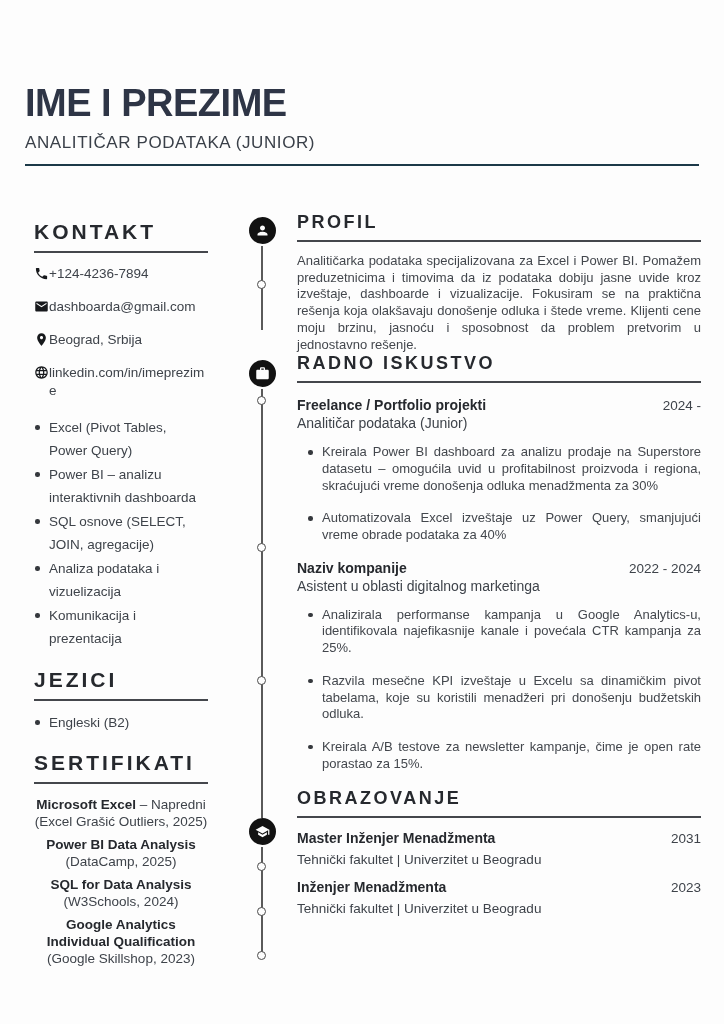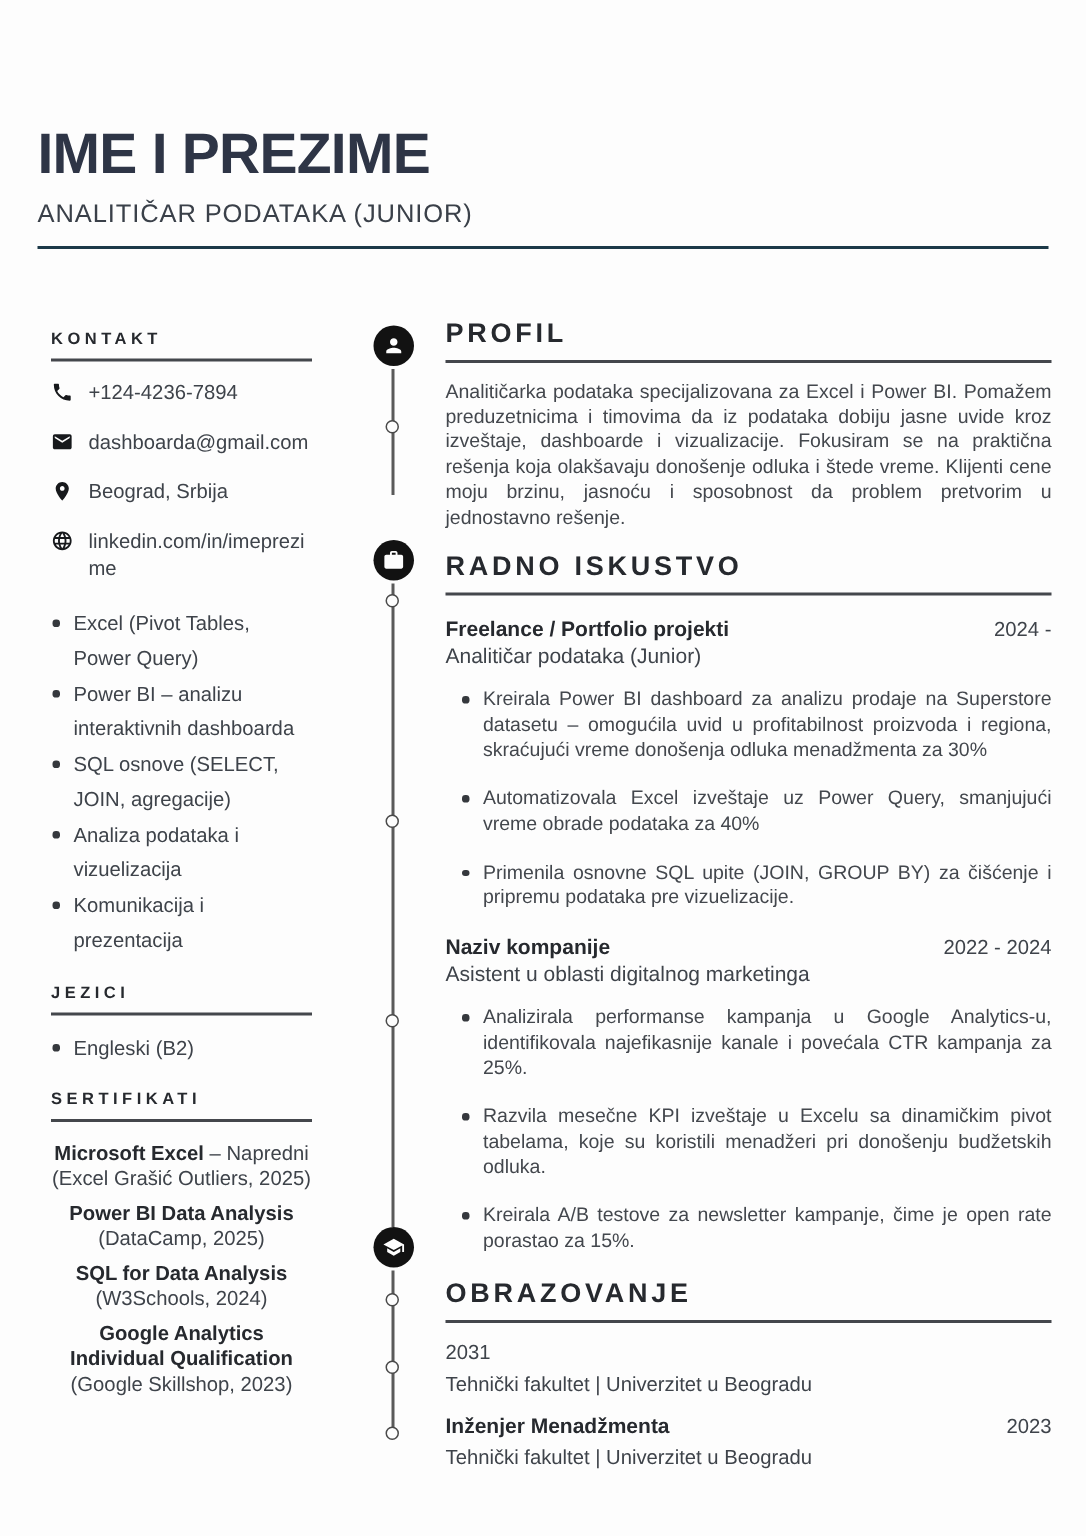--- a/index.html
+++ b/index.html
@@ -23,27 +23,27 @@
   .top-divider {
     position:absolute; left:25px; top:164px; width:674px; height:2px;
     background:#1c3948;
   }
 
   
   .sec-h {
     font-weight:bold; color:#26292e; letter-spacing:3px;
     padding-bottom:7px; border-bottom:2px solid #44474c;
   }
-  .left-col .sec-h { font-size:11px; }
+  .left-col .sec-h { font-size:21px; }
   .main-col .sec-h { font-size:18px; letter-spacing:2.5px; }
 
   
   .left-col { position:absolute; left:34px; top:220px; width:174px; }
   .contact-list { margin-top:12px; }
-  .contact-item { display:flex; gap:10px; margin-bottom:15px; font-size:13.5px; line-height:1.33; color:#3e434a; }
+  .contact-item { display:flex; margin-bottom:15px; font-size:13.5px; line-height:1.33; color:#3e434a; }
   .contact-item .cicon { flex:0 0 15px; width:15px; height:15px; margin-top:1px; color:#17191c; }
   .contact-item .ctext { word-break:break-all; }
 
   .left-sec { margin-top:16px; }
   .left-sec.tight { margin-top:17px; }
   .dotlist { list-style:none; margin-top:10px; }
   .dotlist li {
     position:relative; padding-left:15px;
     font-size:13.5px; line-height:23.5px; color:#3e434a;
   }
@@ -54,21 +54,21 @@
   .cert-list { margin-top:12px;text-align:center; }
   .cert-item { font-size:13.5px; line-height:17px; color:#3e434a; margin-bottom:6px; }
   .cert-item .b { font-weight:bold; color:#26292e; }
 
   
   .main-col { position:absolute; left:297px; top:212px; width:404px; }
   .profil-text {
     margin-top:11px; font-size:13px; line-height:16.7px;
     text-align:justify; color:#43474d;
   }
-  .main-sec { margin-top:14px; }
+  .main-sec { margin-top:0; }
   .main-sec.edu { margin-top:16px; }
 
   .entry-head { display:flex; justify-content:space-between; align-items:baseline; margin-top:14px; }
   .entry-title { font-size:14px; font-weight:bold; color:#26292e;text-align:center; }
   .entry-date { font-size:13.5px; color:#3e434a; white-space:nowrap; }
   .entry-role { font-size:14px; color:#3e434a; margin-top:2px; }
 
   .job-bullets { list-style:none; margin-top:13px; }
   .job-bullets li {
     position:relative; padding-left:25px; margin-bottom:16px;
@@ -210,21 +210,20 @@
 
       <div>
         <div class="entry-head">
           <span class="entry-title">Freelance / Portfolio projekti</span>
           <span class="entry-date">2024 -</span>
         </div>
         <div class="entry-role">Analitičar podataka (Junior)</div>
         <ul class="job-bullets">
           <li>Kreirala Power BI dashboard za analizu prodaje na Superstore datasetu – omogućila uvid u profitabilnost proizvoda i regiona, skraćujući vreme donošenja odluka menadžmenta za 30%</li>
           <li>Automatizovala Excel izveštaje uz Power Query, smanjujući vreme obrade podataka za 40%</li>
-          <li>Primenila osnovne SQL upite (JOIN, GROUP BY) za čišćenje i pripremu podataka pre vizuelizacije.</li>
         </ul>
       </div>
 
       <div>
         <div class="entry-head" style="margin-top:0;">
           <span class="entry-title">Naziv kompanije</span>
           <span class="entry-date">2022 - 2024</span>
         </div>
         <div class="entry-role">Asistent u oblasti digitalnog marketinga</div>
         <ul class="job-bullets">
@@ -233,20 +232,21 @@
           <li>Kreirala A/B testove za newsletter kampanje, čime je open rate porastao za 15%.</li>
         </ul>
       </div>
     </div>
 
     <div class="main-sec edu">
       <div class="sec-h">OBRAZOVANJE</div>
 
       <div class="edu-entry">
         <div class="entry-head" style="margin-top:0;">
+          <span class="entry-title">Master Inženjer Menadžmenta</span>
           <span class="entry-date">2031</span>
         </div>
         <div class="edu-school">Tehnički fakultet | Univerzitet u Beogradu</div>
       </div>
 
       <div class="edu-entry">
         <div class="entry-head" style="margin-top:0;">
           <span class="entry-title">Inženjer Menadžmenta</span>
           <span class="entry-date">2023</span>
         </div>

